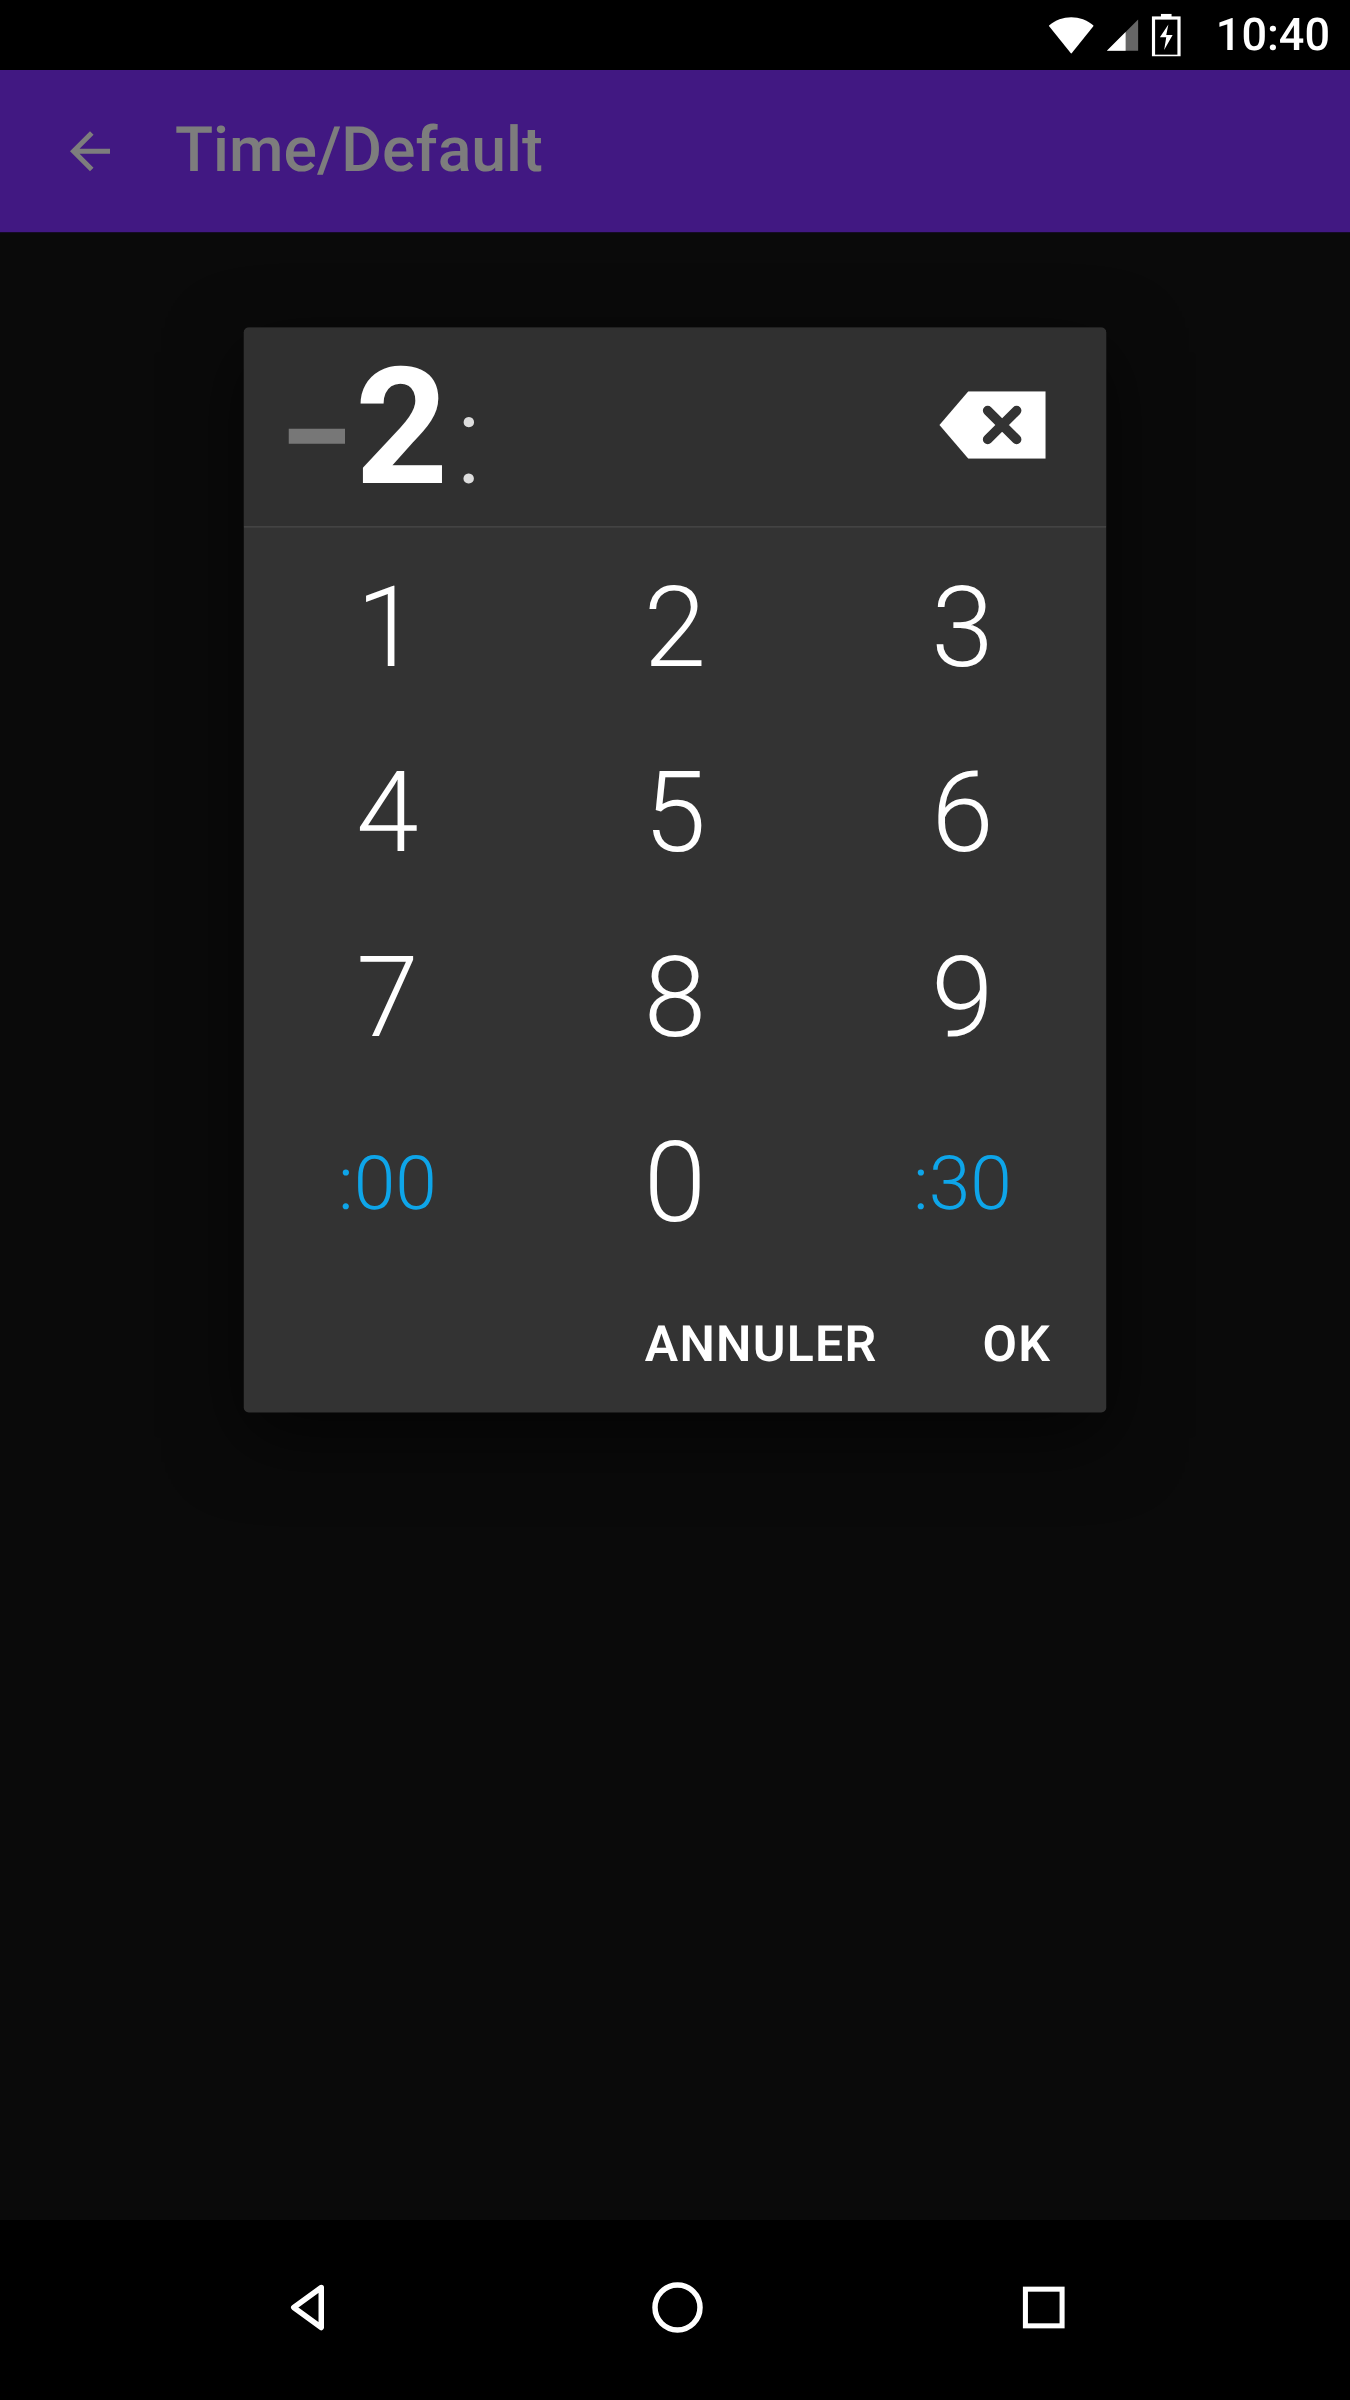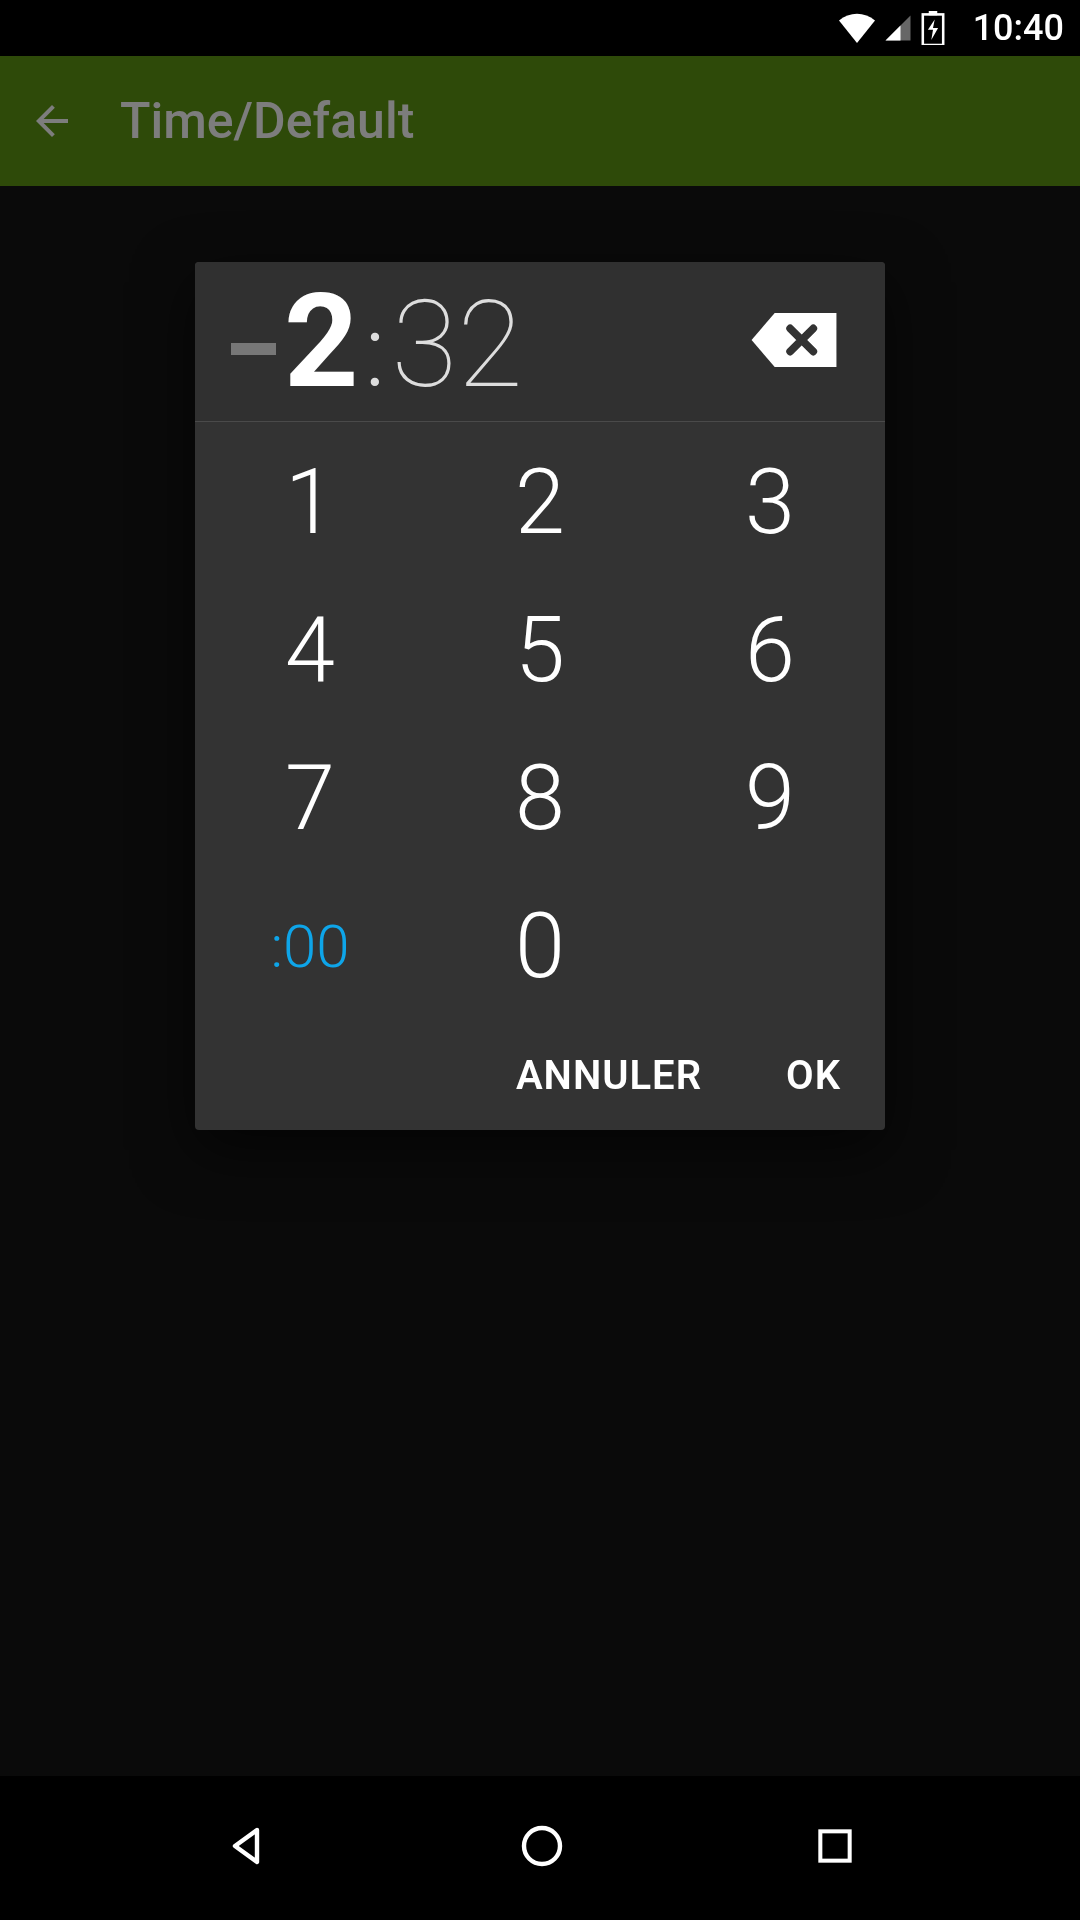--- a/index.html
+++ b/index.html
@@ -31,24 +31,24 @@
       align-items: center;
     }
     .status-time {
       color: #fff;
       font-size: 36px;
       font-weight: 500;
       margin-left: 20px;
     }
     .app-bar {
       height: 130px;
-      background: #4d7c0f;
-      display: flex;
-      align-items: center;
-      padding-left: 28px;
+      background: #6d28d9;
+      display: flex;
+      align-items: center;
+      padding-left: 48px;
       gap: 44px;
       opacity: 0.6;
     }
     .back-arrow {
       color: #d0d0d0;
       display: flex;
       align-items: center;
     }
     .app-title {
       color: #d0d0d0;
@@ -222,21 +222,20 @@
 <div class="page-bg"></div>
 
 <div class="dialog-overlay">
   <div class="dialog">
 
     <div class="display-row">
       <div class="time-display">
         <span class="digit-placeholder"></span>
         <span class="digit-large">2</span>
         <span class="colon">:</span>
-        <span class="digit-thin">32</span>
       </div>
       <div class="backspace-btn">
         <span>
           <svg width="86" height="54" viewBox="0 0 44 28">
               <path fill="#fff" d="M12 0 L44 0 L44 28 L12 28 L0 14 Z"></path>
               <path stroke="#333" stroke-width="4" stroke-linecap="round" d="M20 8 L32 20 M32 8 L20 20"></path>
             </svg>
         </span>
       </div>
     </div>
@@ -246,20 +245,21 @@
       <div class="key">2</div>
       <div class="key">3</div>
       <div class="key">4</div>
       <div class="key">5</div>
       <div class="key">6</div>
       <div class="key">7</div>
       <div class="key">8</div>
       <div class="key">9</div>
       <div class="key key-dim">:00</div>
       <div class="key">0</div>
+      <div class="key key-dim">:30</div>
     </div>
 
     <div class="action-row">
       <span class="action-btn">ANNULER</span>
       <span class="action-btn">OK</span>
     </div>
   </div>
 </div>
 
 <div class="nav-bar">

